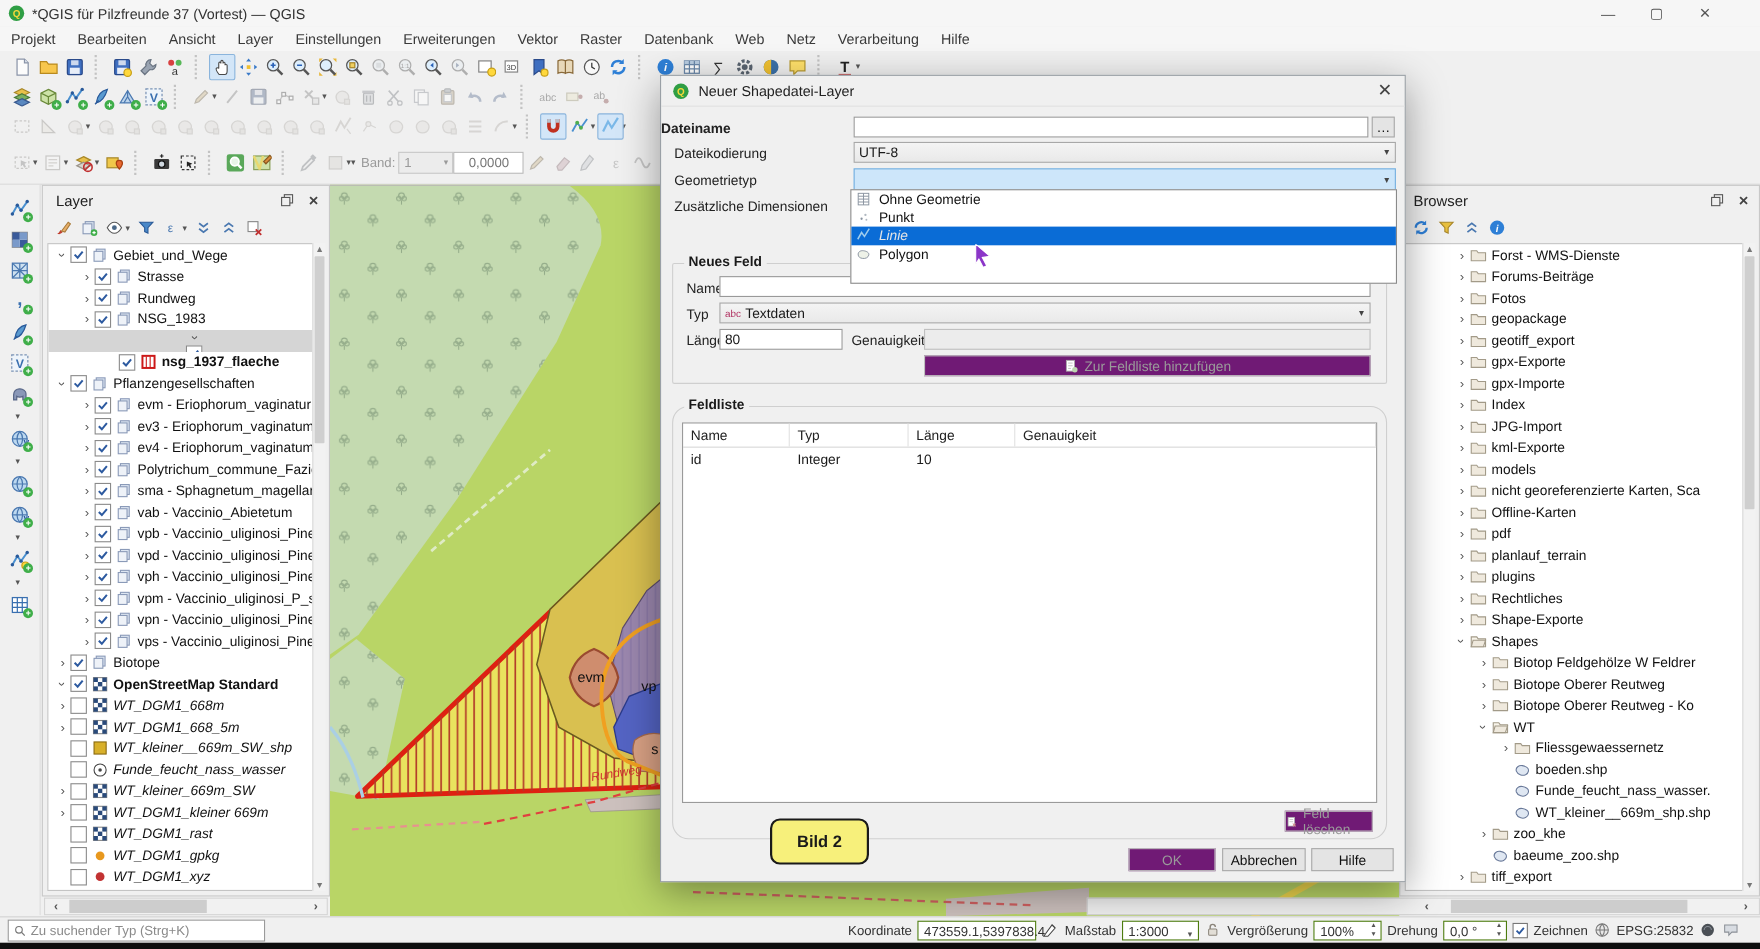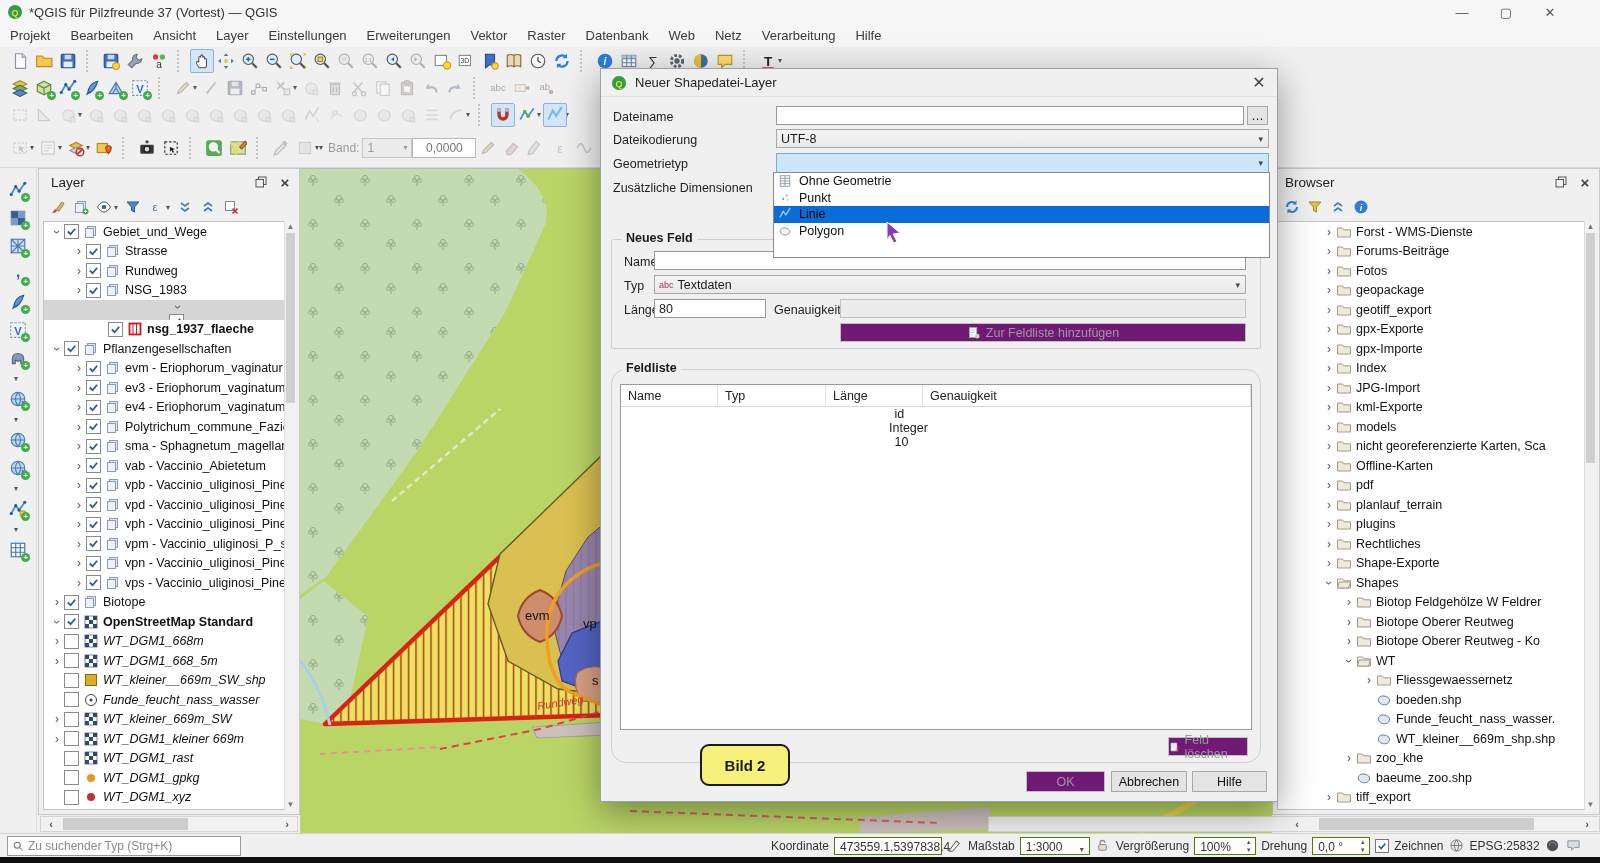--- a/index.html
+++ b/index.html
@@ -80,29 +80,29 @@
           font-size:12.5px;padding:0 4px;display:flex;align-items:center;}
   .dcombo .arr{position:absolute;right:5px;font-size:9px;color:#444;}
   .dbtn{position:absolute;background:#e4e4e4;border:1px solid #a8a8a8;box-sizing:border-box;font-size:12.5px;
         display:flex;align-items:center;justify-content:center;color:#111;}
   .dbtn.dis{background:#701a75;border-color:#bfbfbf;color:#9a9a9a;}
   .group{position:absolute;border:1px solid #cfcfcf;border-radius:2px;}
   .group>.gtitle{position:absolute;top:-9px;left:10px;background:#f0f0f0;padding:0 4px;font-weight:bold;font-size:12.5px;}
   #fl-table{position:absolute;left:8px;top:14px;right:8px;bottom:32px;background:#fff;border:1px solid #9a9a9a;}
   .fl-head{display:flex;height:21px;border-bottom:1px solid #d8d8d8;align-items:center;font-size:12.5px;color:#222;}
   .fl-head span{padding-left:7px;border-right:1px solid #e2e2e2;height:100%;display:flex;align-items:center;box-sizing:border-box;}
-  .fl-row{display:flex;height:21px;align-items:center;font-size:12.5px;flex-direction:column;}
+  .fl-row{display:flex;height:21px;align-items:center;font-size:12.5px;}
   .fl-row span{padding-left:7px;box-sizing:border-box;}
   .c0{width:97px;}.c1{width:108px;}.c2{width:97px;}.c3{flex:1;}
   
   #dropdown{left:773px;top:172px;width:495px;height:84px;background:#fff;border:1px solid #8a8a8a;z-index:60;}
   .opt{height:16.5px;display:flex;align-items:center;font-size:12.5px;color:#111;}
   .opt .oic{width:16px;height:14px;margin:0 5px 0 4px;}
   .opt .oic svg{width:14px;height:14px;}
-  .opt.sel{background:#0a6cd6;color:#000000;}
+  .opt.sel{background:#0a6cd6;color:#e5e5e5;font-style:italic;}
   
   #bild2{left:700px;top:744px;width:86px;height:38px;background:#f7f07b;border:2px solid #1a1a1a;border-radius:9px;
          display:flex;align-items:center;justify-content:center;font-weight:bold;font-size:15px;z-index:70;}
   
   #cursor{left:886px;top:222px;width:20px;height:23px;z-index:80;}
   
   #statusbar{left:0;top:833px;width:1600px;height:24px;background:#f0f0f0;border-top:1px solid #d2d2d2;
              display:flex;align-items:center;font-size:12px;color:#333;}
   #search-box{width:224px;height:18px;background:#fff;border:1px solid #9a9a9a;margin-left:7px;display:flex;align-items:center;padding:0 4px;}
   #search-box svg{width:12px;height:12px;margin-right:4px;}
@@ -1606,21 +1606,21 @@
   <div id="dialog" class="abs">
     <div id="dlg-title">
       <span class="qico"><svg viewBox="0 0 16 16">
             <circle cx="8" cy="8" r="7" fill="#2f9e44"></circle>
             <text x="8" y="11.5" font-size="9" font-weight="bold" fill="#f5d93a" text-anchor="middle">Q</text>
           </svg></span>
       <span id="dlg-title-text">Neuer Shapedatei-Layer</span>
       <span id="dlg-close">✕</span>
     </div>
 
-    <span class="dlbl" style="left:12px;top:41px;">Dateiname</span>
+    <span class="dlbl" style="left:0;top:41px;font-weight:bold;">Dateiname</span>
     <div class="dinput" style="left:175px;top:37px;width:468px;height:19px;">
         <span></span>
       </div>
     <div class="dbtn" style="left:646px;top:37px;width:21px;height:19px;">…</div>
 
     <span class="dlbl" style="left:12px;top:64px;">Dateikodierung</span>
     <div class="dcombo" style="left:175px;top:60px;width:493px;height:19px;">
       <span>UTF-8</span>
         <span class="arr">▾</span>
     </div>

